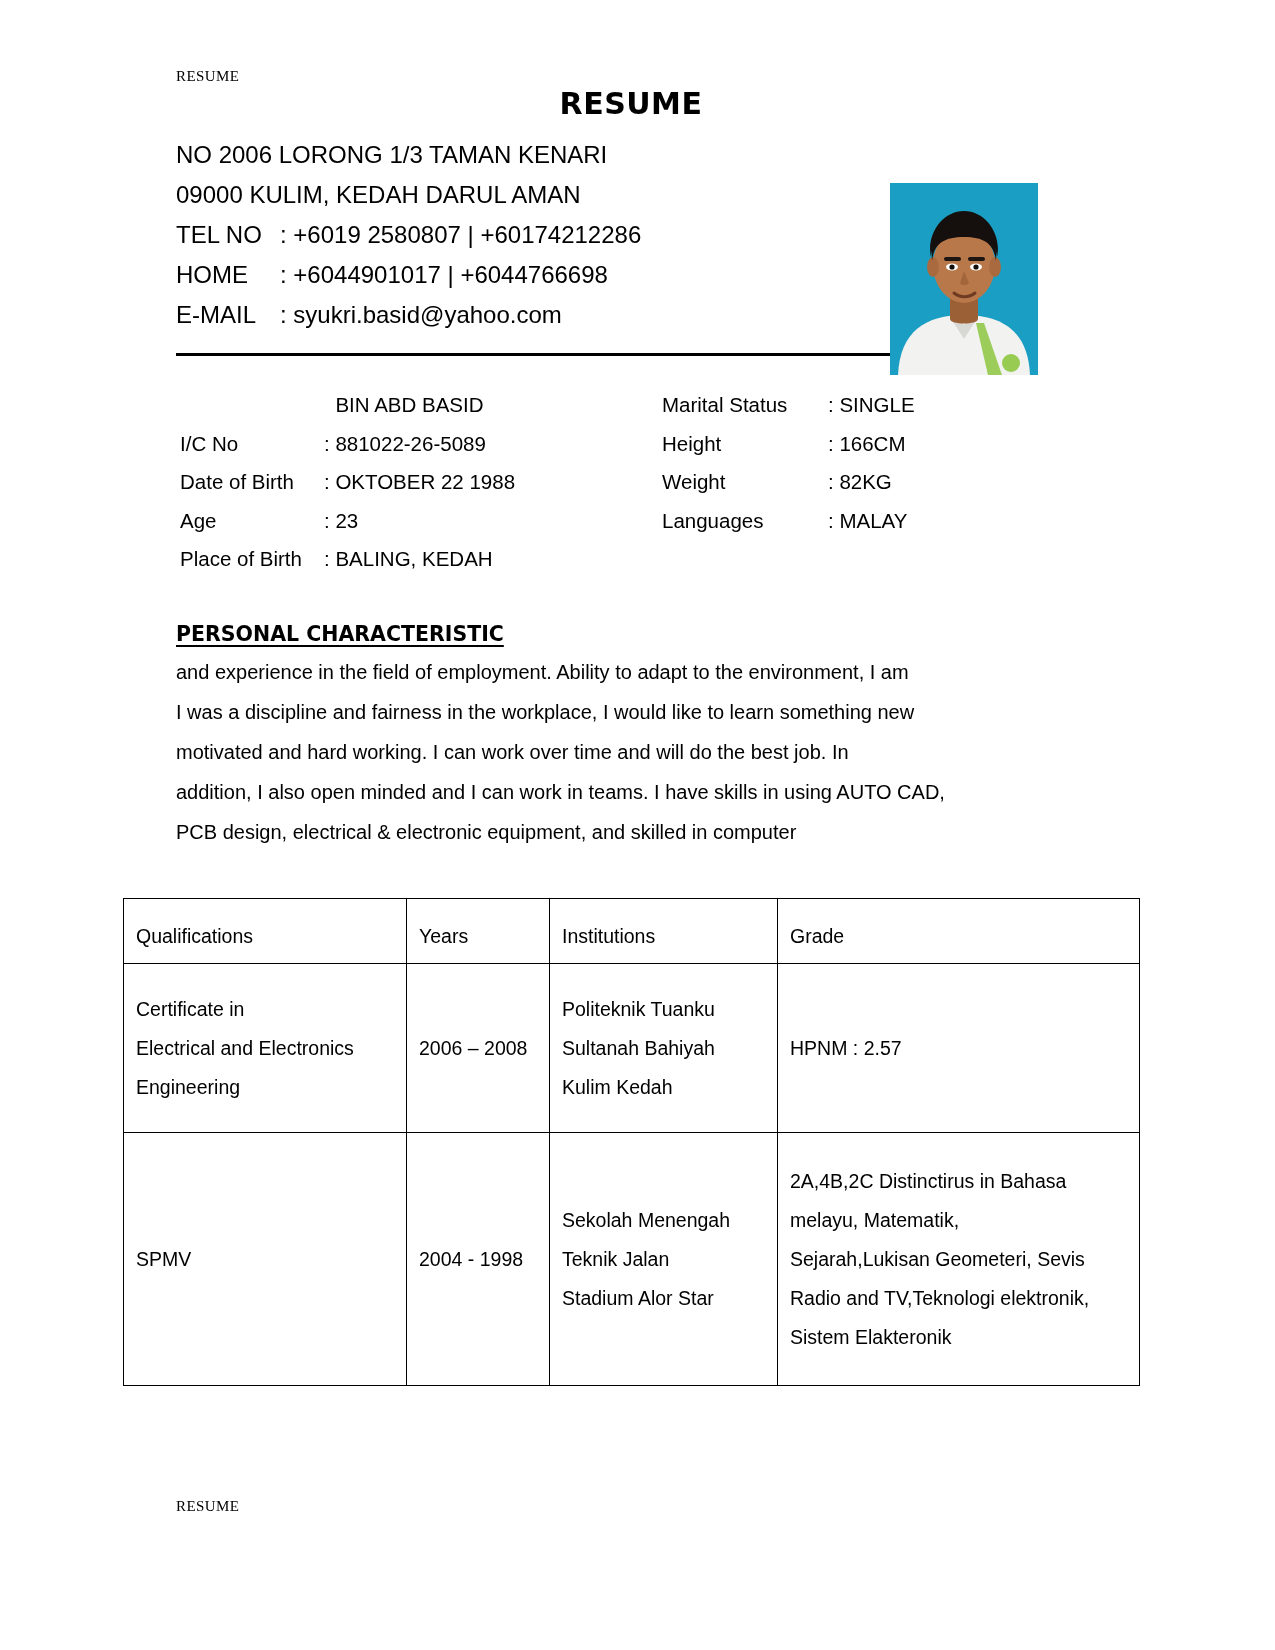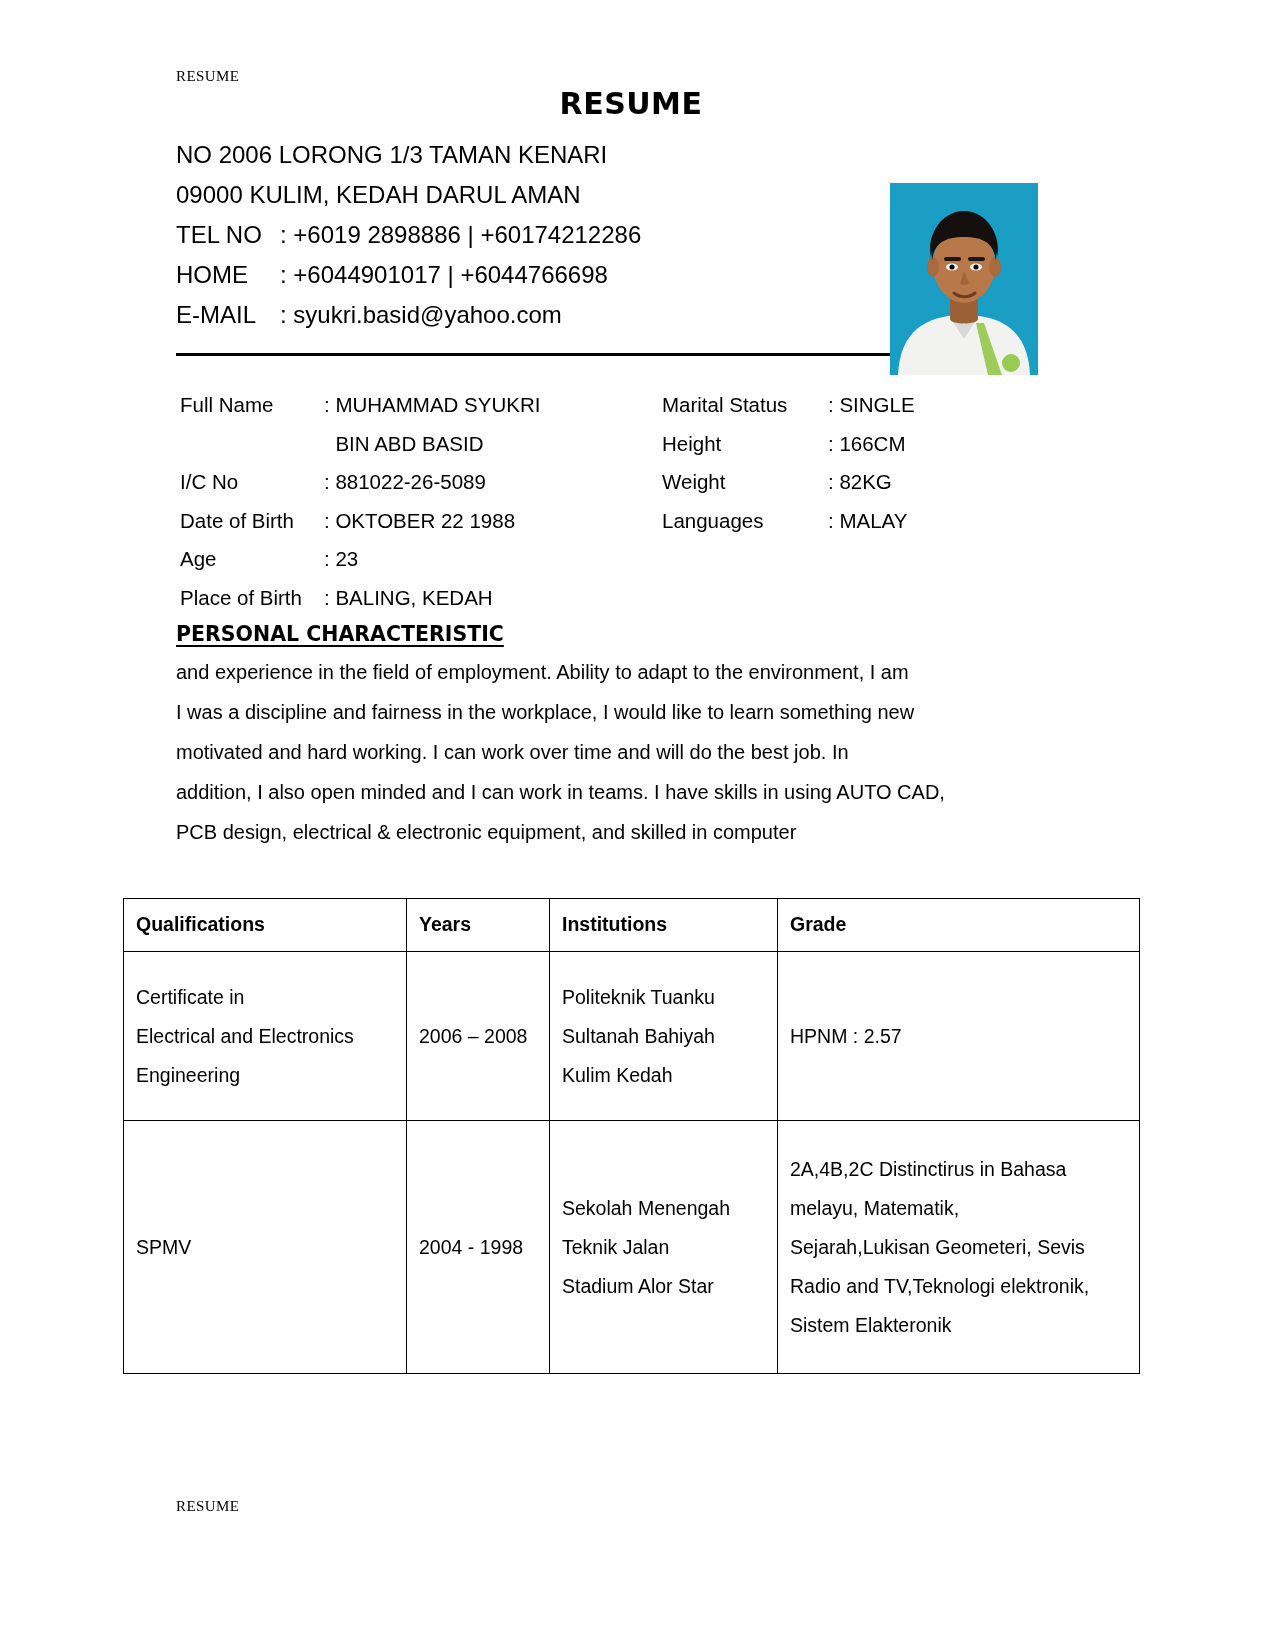--- a/index.html
+++ b/index.html
@@ -143,22 +143,21 @@
   table.edu td {
     border: 1.5px solid #000;
     padding: 0 12px;
     font-size: 19.5px;
     line-height: 39px;
     vertical-align: middle;
   }
   table.edu tr.head td {
     height: 46px;
     vertical-align: top;
-    padding-top: 6px;
-    font-weight: bold;
+    padding-top: 18px;
   }
   table.edu td p { margin: 0; }
   .col-q { width: 283px; }
   .col-y { width: 143px; }
   .col-i { width: 228px; }
   .col-g { width: 362px; }
   .row-1 td { height: 168px; }
   .row-2 td { height: 252px; }
   .cell-mid { vertical-align: middle; }
 </style>
@@ -206,31 +205,30 @@
           <path d="M64 110 C70 115 79 115 85 110" stroke="#6e3b22" stroke-width="3" fill="none" stroke-linecap="round"></path>
 
           <path d="M86 140 L98 192 L112 192 L94 140 Z" fill="#8dc63f" opacity="0.85"></path>
           <circle cx="121" cy="180" r="9" fill="#8dc63f" opacity="0.9"></circle>
         </svg>
       </div>
 
       <div class="contact-lines">
         <div class="contact-line">NO 2006 LORONG 1/3 TAMAN KENARI</div>
         <div class="contact-line">09000 KULIM, KEDAH DARUL AMAN</div>
-        <div class="contact-line"><span class="c-label">TEL NO</span><span>: +6019 2898886 | +60174212286</span></div>
+        <div class="contact-line"><span class="c-label">TEL NO</span><span>: +6019 2580807 | +60174212286</span></div>
         <div class="contact-line"><span class="c-label">HOME</span><span>: +6044901017 | +6044766698</span></div>
         <div class="contact-line"><span class="c-label">E-MAIL</span><span>: syukri.basid@yahoo.com</span></div>
       </div>
 
       <hr class="rule">
     </div>
 
     <div class="details">
       <div class="det-col det-left">
-        <div class="det-row"><span class="k">Full Name</span><span>: MUHAMMAD SYUKRI</span></div>
         <div class="det-row"><span class="det-cont"></span><span>  BIN ABD BASID</span></div>
         <div class="det-row"><span class="k">I/C No</span><span>: 881022-26-5089</span></div>
         <div class="det-row"><span class="k">Date of Birth</span><span>: OKTOBER 22 1988</span></div>
         <div class="det-row"><span class="k">Age</span><span>: 23</span></div>
         <div class="det-row"><span class="k">Place of Birth</span><span>: BALING, KEDAH</span></div>
       </div>
       <div class="det-col det-right">
         <div class="det-row"><span class="k">Marital Status</span><span>: SINGLE</span></div>
         <div class="det-row"><span class="k">Height</span><span>: 166CM</span></div>
         <div class="det-row"><span class="k">Weight</span><span>: 82KG</span></div>

